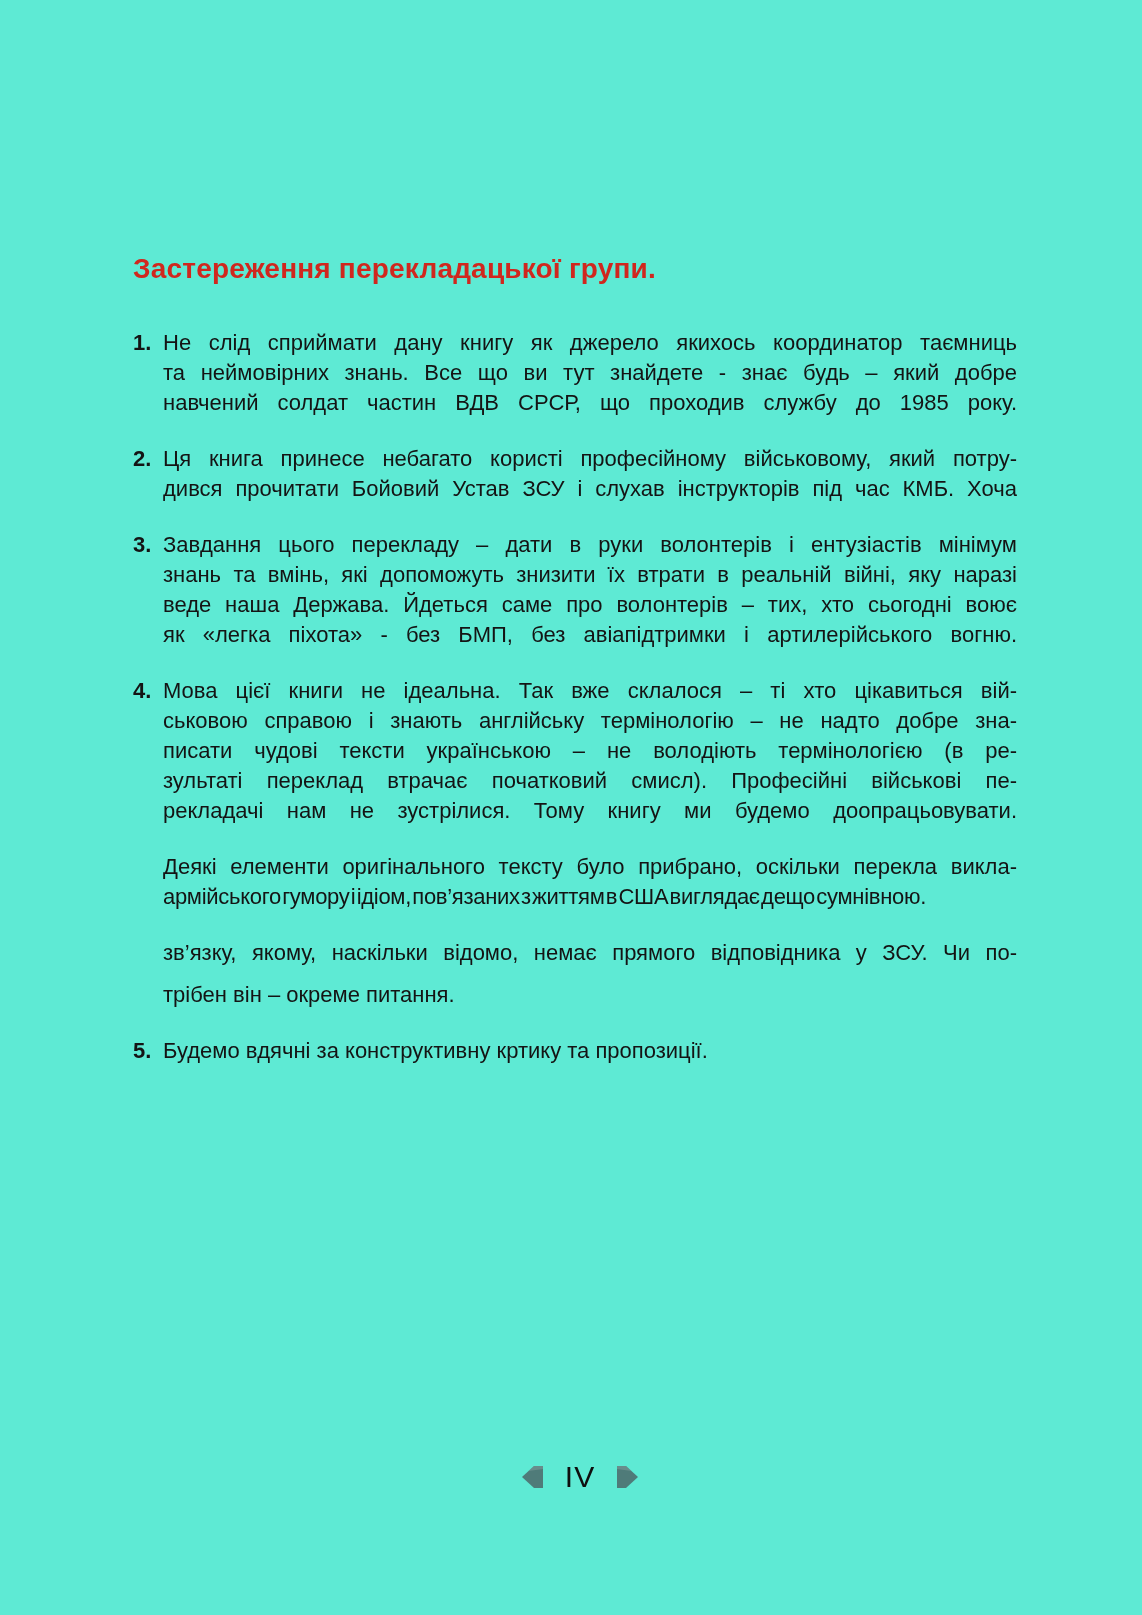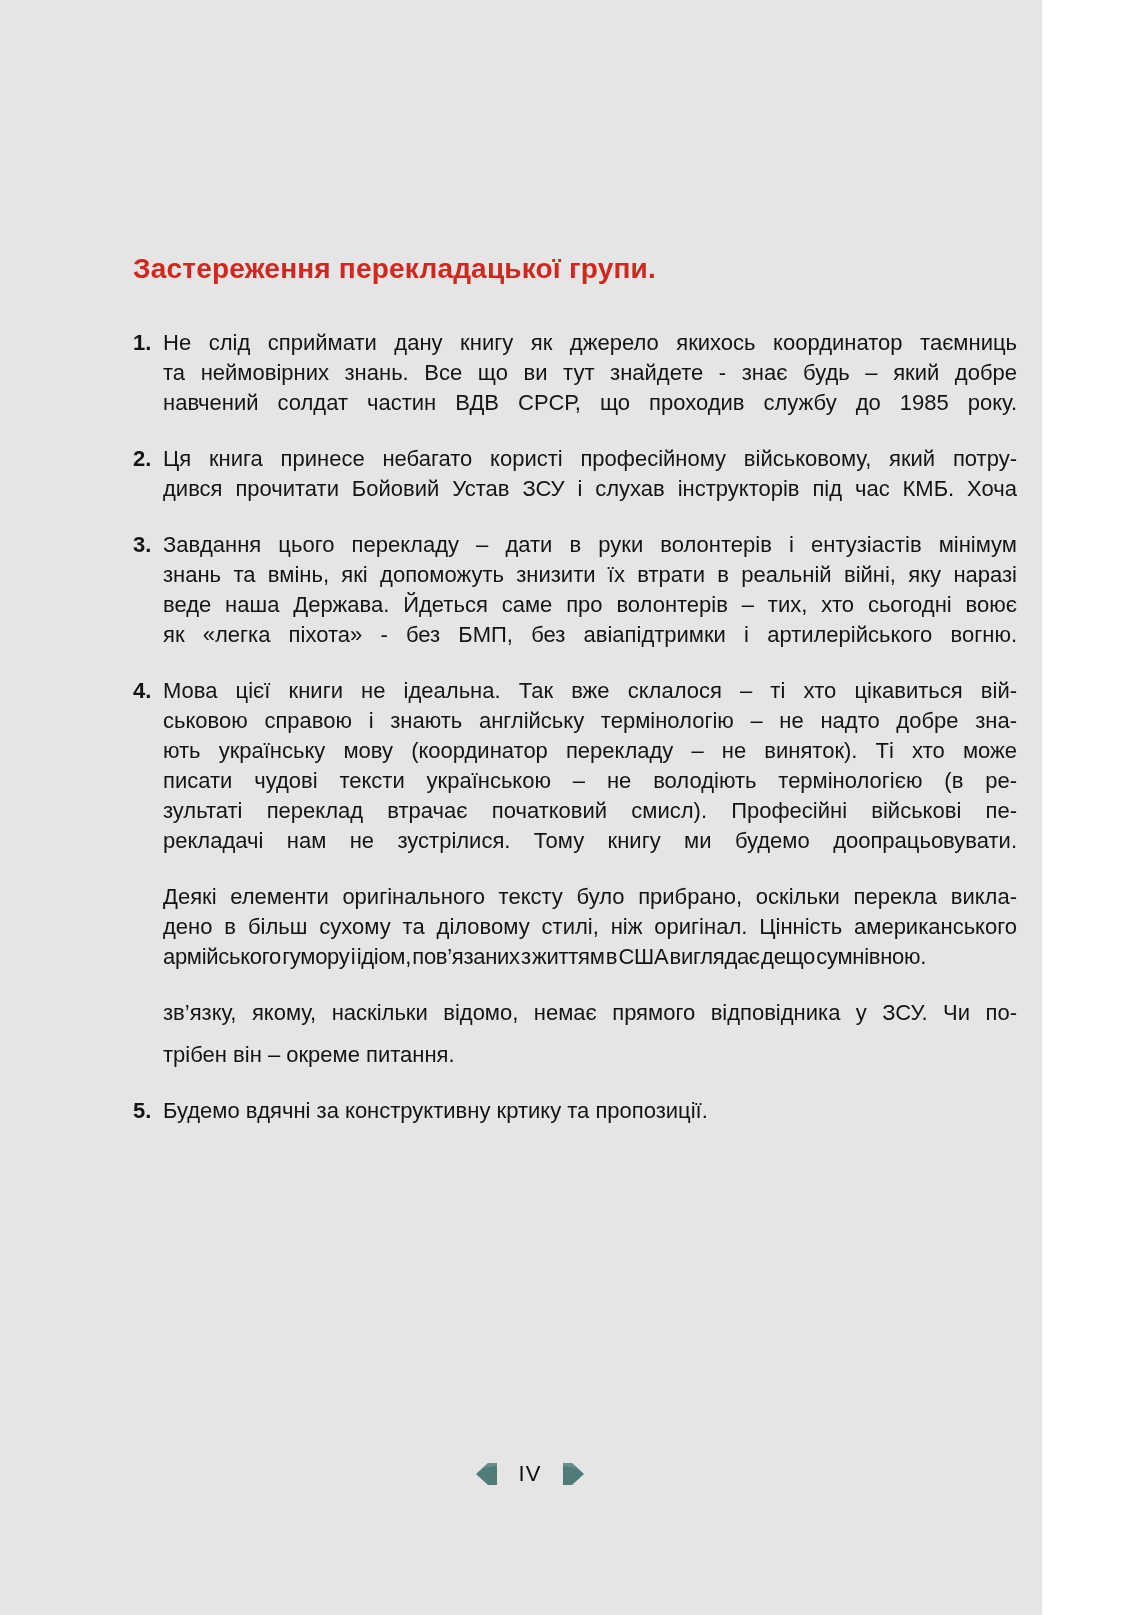--- a/index.html
+++ b/index.html
@@ -1,19 +1,19 @@
 <!DOCTYPE html>
 <html><head>
 <meta charset="utf-8">
 <style>
   html,body{margin:0;padding:0;background:#ffffff;}
   .page{
     position:relative;
-    width:1042px;height:1615px;
-    background:#e5e5e5;
+    width:1142px;height:1615px;
+    background:#5eead4;
     font-family:"Liberation Sans", sans-serif;
     color:#141414;
     overflow:hidden;
   }
   .content{
     position:absolute;
     left:133px;top:252px;
     width:884px;
   }
   .doc-title{
@@ -57,21 +57,21 @@
     position:absolute;
     left:0;right:0;
     top:1460px;
     display:flex;
     justify-content:center;
     align-items:center;
     gap:20px;
     transform:translateX(9px);
   }
   .page-number{
-    font-size:22px;
+    font-size:30px;
     font-weight:500;
     color:#0e0e0e;
     letter-spacing:1px;
   }
   .nav-arrow{
     width:24px;height:28px;
     display:inline-block;
     cursor:pointer;
     background:none;border:none;padding:0;
   }
@@ -101,28 +101,26 @@
           <span class="num">3.</span>
           <div class="line">Завдання цього перекладу – дати в руки волонтерів і ентузіастів мінімум</div>
           <div class="line">знань та вмінь, які допоможуть знизити їх втрати в реальній війні, яку наразі</div>
           <div class="line">веде наша Держава. Йдеться саме про волонтерів – тих, хто сьогодні воює</div>
           <div class="line">як «легка піхота» - без БМП, без авіапідтримки і артилерійського вогню.</div>
         </div>
         <div class="item">
           <span class="num">4.</span>
           <div class="line">Мова цієї книги не ідеальна. Так вже склалося – ті хто цікавиться вій-</div>
           <div class="line">ськовою справою і знають англійську термінологію – не надто добре зна-</div>
-          <div class="line">ють українську мову (координатор перекладу – не виняток). Ті хто може</div>
           <div class="line">писати чудові тексти українською – не володіють термінологією (в ре-</div>
           <div class="line">зультаті переклад втрачає початковий смисл). Професійні військові пе-</div>
           <div class="line">рекладачі нам не зустрілися. Тому книгу ми будемо доопрацьовувати.</div>
         </div>
         <div class="item">
           <div class="line">Деякі елементи оригінального тексту було прибрано, оскільки перекла викла-</div>
-          <div class="line">дено в більш сухому та діловому стилі, ніж оригінал. Цінність американського</div>
           <div class="line tight">армійського гумору і ідіом, пов’язаних з життям в США виглядає дещо сумнівною.</div>
         </div>
         <div class="item">
           <div class="line">зв’язку, якому, наскільки відомо, немає прямого відповідника у ЗСУ. Чи по-</div>
           <div class="line short">трібен він – окреме питання.</div>
         </div>
         <div class="item">
           <span class="num">5.</span>
           <div class="line short">Будемо вдячні за конструктивну кртику та пропозиції.</div>
         </div>

